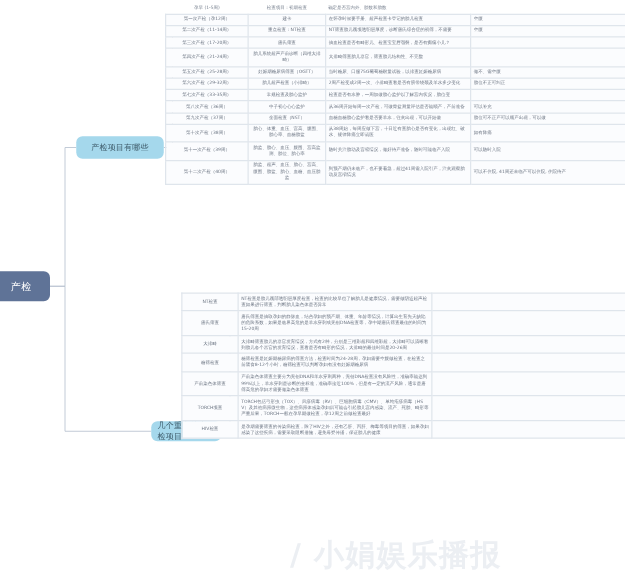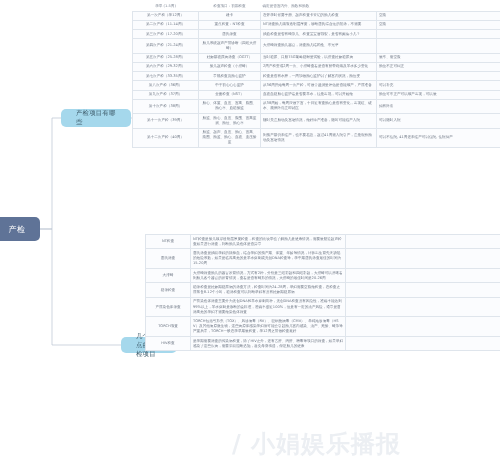--- a/index.html
+++ b/index.html
@@ -18,21 +18,21 @@
   
   .root-node{position:absolute;left:-6px;top:217px;width:46px;height:24px;
              border-radius:5px;background:#5f7397;
              display:flex;align-items:center;justify-content:center;
              color:#ffffff;font-size:8px;letter-spacing:.5px;}
 
   
   .branch-node{position:absolute;border-radius:5px;background:#a5d8ec;
                display:flex;align-items:center;justify-content:center;
                color:#3f5c6b;font-size:6.4px;letter-spacing:.2px;
-               padding:0 15px;box-sizing:border-box;}
+               padding:0 5px;box-sizing:border-box;}
   #branch-0{left:61px;top:109px;width:70px;height:18px;}
   #branch-1{left:121px;top:337px;width:56px;height:16px;}
 
   
   .block{position:absolute;box-sizing:border-box;}
   .tbl{border-collapse:collapse;table-layout:fixed;width:100%;}
   .tbl td{border:.4px solid #dfe5ec;background:#fbfcfe;
           vertical-align:middle;padding:1.5px 2px;
           font-size:3.6px;line-height:1.45;color:#6d7684;
           word-break:break-all;}

